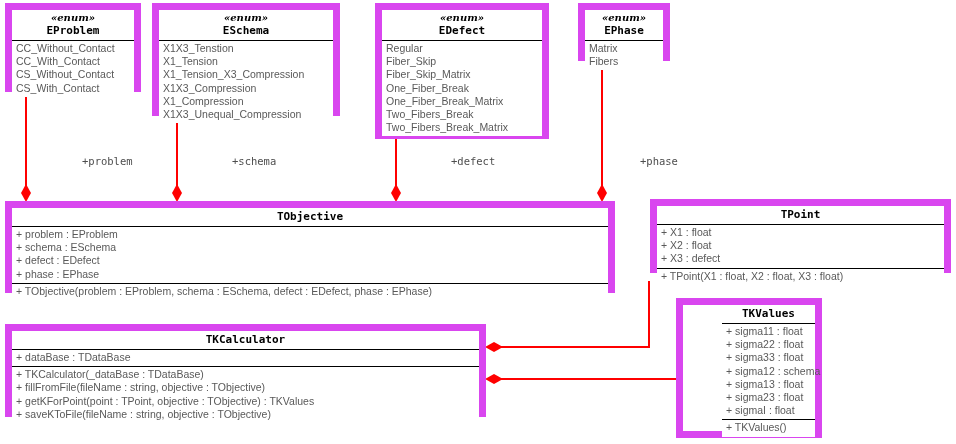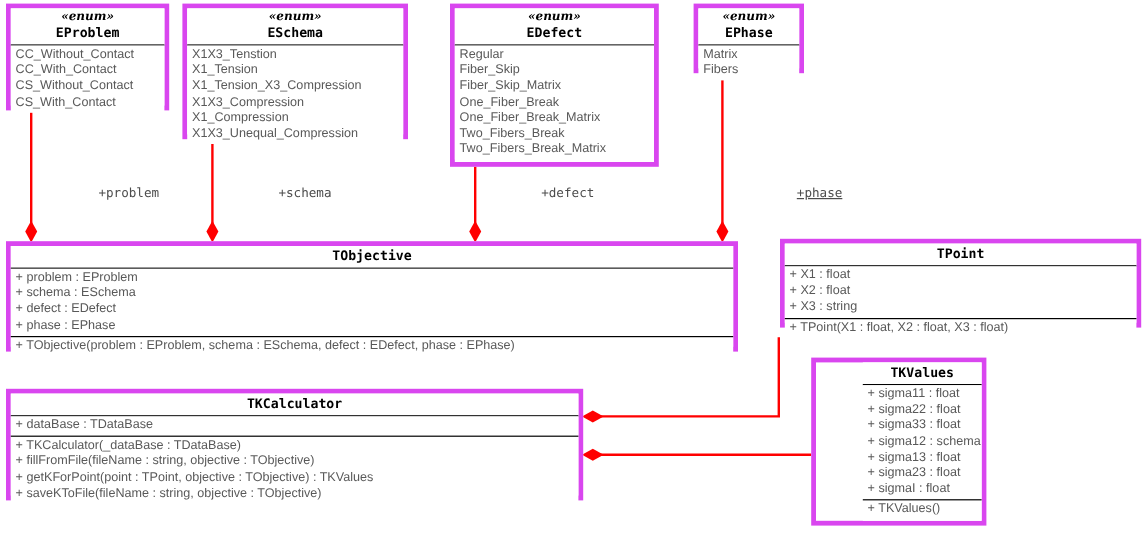--- a/index.html
+++ b/index.html
@@ -11,21 +11,21 @@
     position: relative;
     width: 956px;
     height: 444px;
     background: #ffffff;
     font-family: "DejaVu Sans Mono", "Liberation Mono", monospace;
     overflow: hidden;
   }
   .uml-box {
     position: absolute;
     box-sizing: border-box;
-    border: 4px solid #d946ef;
+    border: 7px solid #d946ef;
     background: #ffffff;
   }
   .box-header {
     box-sizing: border-box;
     border-bottom: 1px solid #000000;
     text-align: center;
     padding: 2px 4px 3px 4px;
     background: #ffffff;
   }
   .stereotype {
@@ -103,21 +103,21 @@
     <polyline points="649,281 649,347 500,347" fill="none" stroke="#ff0000" stroke-width="2"></polyline>
     <polygon points="503,347 494,342 485,347 494,352" fill="#ff0000"></polygon>
 
     <line x1="676" y1="379" x2="500" y2="379" stroke="#ff0000" stroke-width="2"></line>
     <polygon points="503,379 494,374 485,379 494,384" fill="#ff0000"></polygon>
   </svg>
 
   <span class="edge-label" style="left:34px; top:155px;">+problem</span>
   <span class="edge-label" style="left:184px; top:155px;">+schema</span>
   <span class="edge-label" style="left:403px; top:155px;">+defect</span>
-  <span class="edge-label" style="left:616px; top:155px;text-decoration:underline;">+phase</span>
+  <span class="edge-label" style="left:592px; top:155px;">+phase</span>
 
   <div class="uml-box" style="left:5px; top:3px; width:136px; height:89px;">
     <div class="box-header">
       <span class="stereotype">«enum»</span>
       <span class="class-name">EProblem</span>
     </div>
     <div class="compartment">
       <span class="member">CC_Without_Contact</span>
       <span class="member">CC_With_Contact</span>
       <span class="member">CS_Without_Contact</span>
@@ -197,21 +197,21 @@
     </div>
   </div>
 
   <div class="uml-box" style="left:650px; top:199px; width:301px; height:74px;">
     <div class="box-header">
       <span class="class-name">TPoint</span>
     </div>
     <div class="compartment">
       <span class="member">+ X1 : float</span>
       <span class="member">+ X2 : float</span>
-      <span class="member">+ X3 : string</span>
+      <span class="member">+ X3 : defect</span>
     </div>
     <div class="compartment bordered">
       <span class="member">+ TPoint(X1 : float, X2 : float, X3 : float)</span>
     </div>
   </div>
 
   <div class="uml-box" style="left:676px; top:298px; width:146px; height:140px;padding-left:39px;">
     <div class="box-header">
       <span class="class-name">TKValues</span>
     </div>

